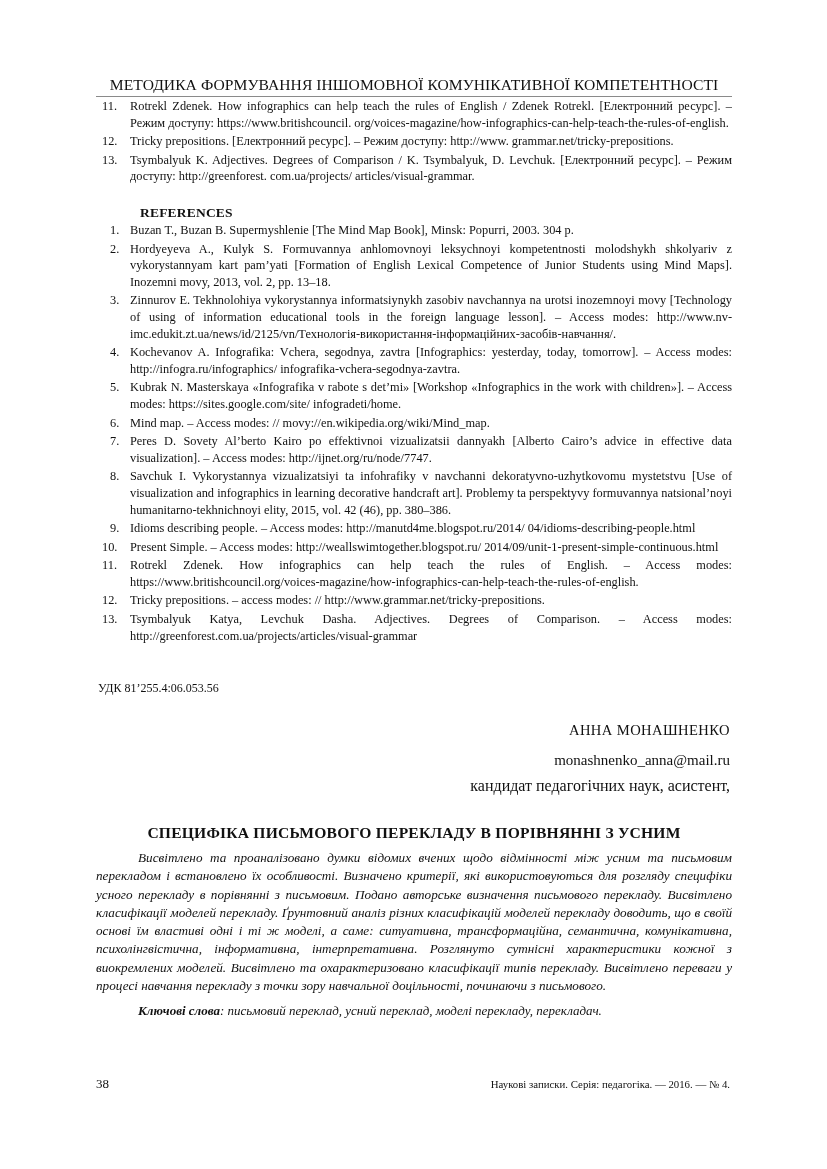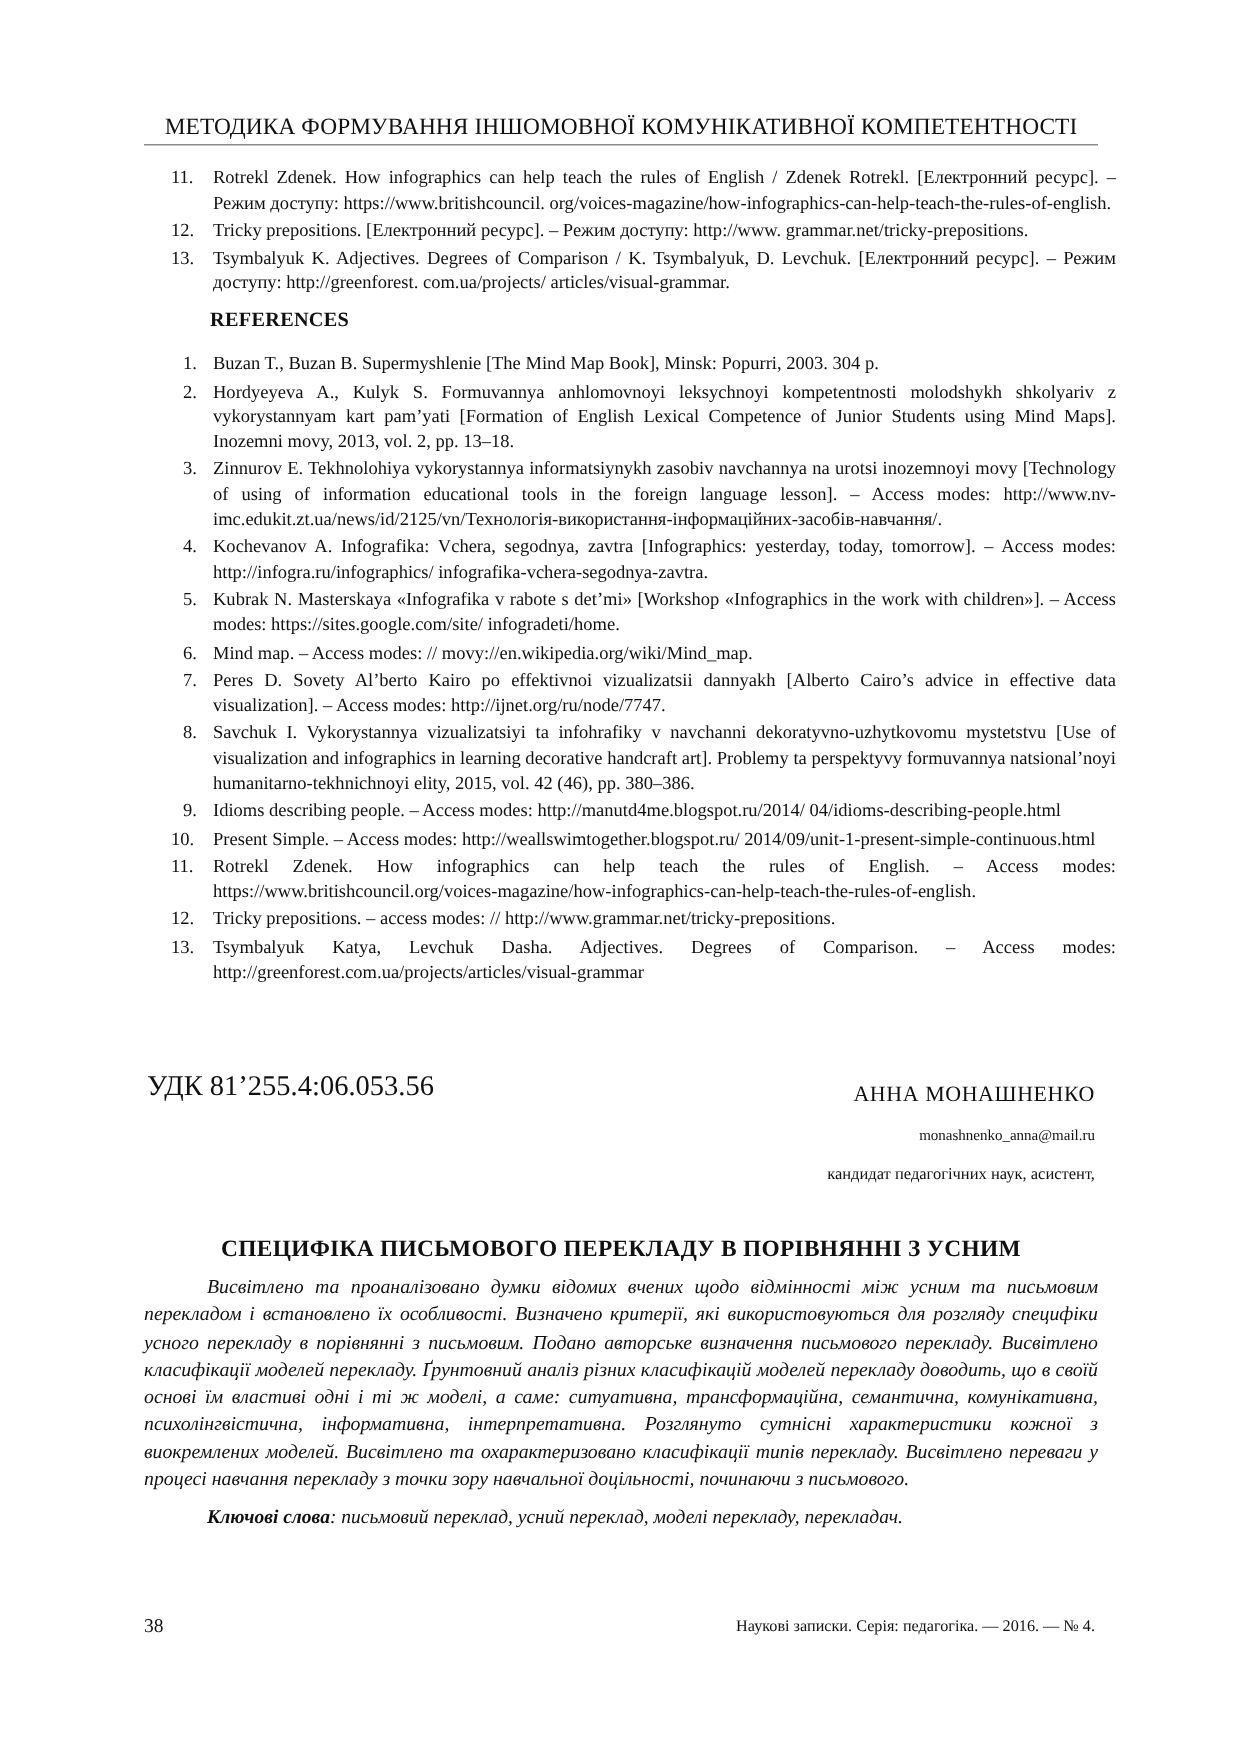--- a/index.html
+++ b/index.html
@@ -6,38 +6,38 @@
   body { width: 827px; height: 1169px; position: relative; overflow: hidden;
          font-family: "Liberation Serif", "DejaVu Serif", serif; color: #111; }
   .page { position: absolute; left: 0; top: 0; width: 827px; height: 1044px; }
 
   .running-head { position: absolute; left: 96px; top: 76px; width: 636px;
                   text-align: center; font-size: 15.6px; letter-spacing: 0.05px;
                   white-space: nowrap; }
   .head-rule { position: absolute; left: 96px; top: 96px; width: 636px;
                height: 0; border-top: 1.5px solid #8a8a8a; }
 
-  .reflist { position: absolute; left: 96px; width: 636px; margin: 12px; padding: 0;
+  .reflist { position: absolute; left: 96px; width: 636px; margin: 0; padding: 0;
              list-style: none; font-size: 12.35px; line-height: 16.6px; }
   .reflist li { position: relative; padding-left: 34px; margin-bottom: 2px;
                 text-align: justify; text-align-last: left; }
   .reflist li .num { position: absolute; left: 14px; top: 0; }
   .reflist li .txt { display: block; }
 
   .top-refs { top: 98px; }
   .refs-title { position: absolute; left: 140px; top: 205px; font-weight: bold;
                 font-size: 13.5px; letter-spacing: 0.2px; text-align: right; }
   .main-refs { top: 222px; }
 
-  .udk { position: absolute; left: 98px; top: 714px; font-size: 19px; }
+  .udk { position: absolute; left: 98px; top: 681px; font-size: 12px; }
 
   .author-block { position: absolute; right: 97px; width: 640px; text-align: right; }
   .author-name { top: 722px; font-size: 14.6px; letter-spacing: 0.4px; }
-  .author-email { top: 752px; font-size: 10px; }
-  .author-degree { top: 777px; font-size: 11px; text-align: right; }
+  .author-email { top: 752px; font-size: 15px; }
+  .author-degree { top: 777px; font-size: 16px; text-align: right; }
   .author-uni { top: 802px; font-size: 12.6px; }
 
   .article-title { position: absolute; left: 96px; top: 824px; width: 636px;
                    text-align: center; font-weight: bold; font-size: 15.6px;
                    letter-spacing: 0.2px; white-space: nowrap; }
 
   .abstract { position: absolute; left: 96px; top: 849px; width: 636px;
               font-style: italic; font-size: 13.2px; line-height: 18.3px;
               text-align: justify; text-indent: 42px; margin: 0; }
   .keywords { position: absolute; left: 138px; top: 1003px; width: 600px;

